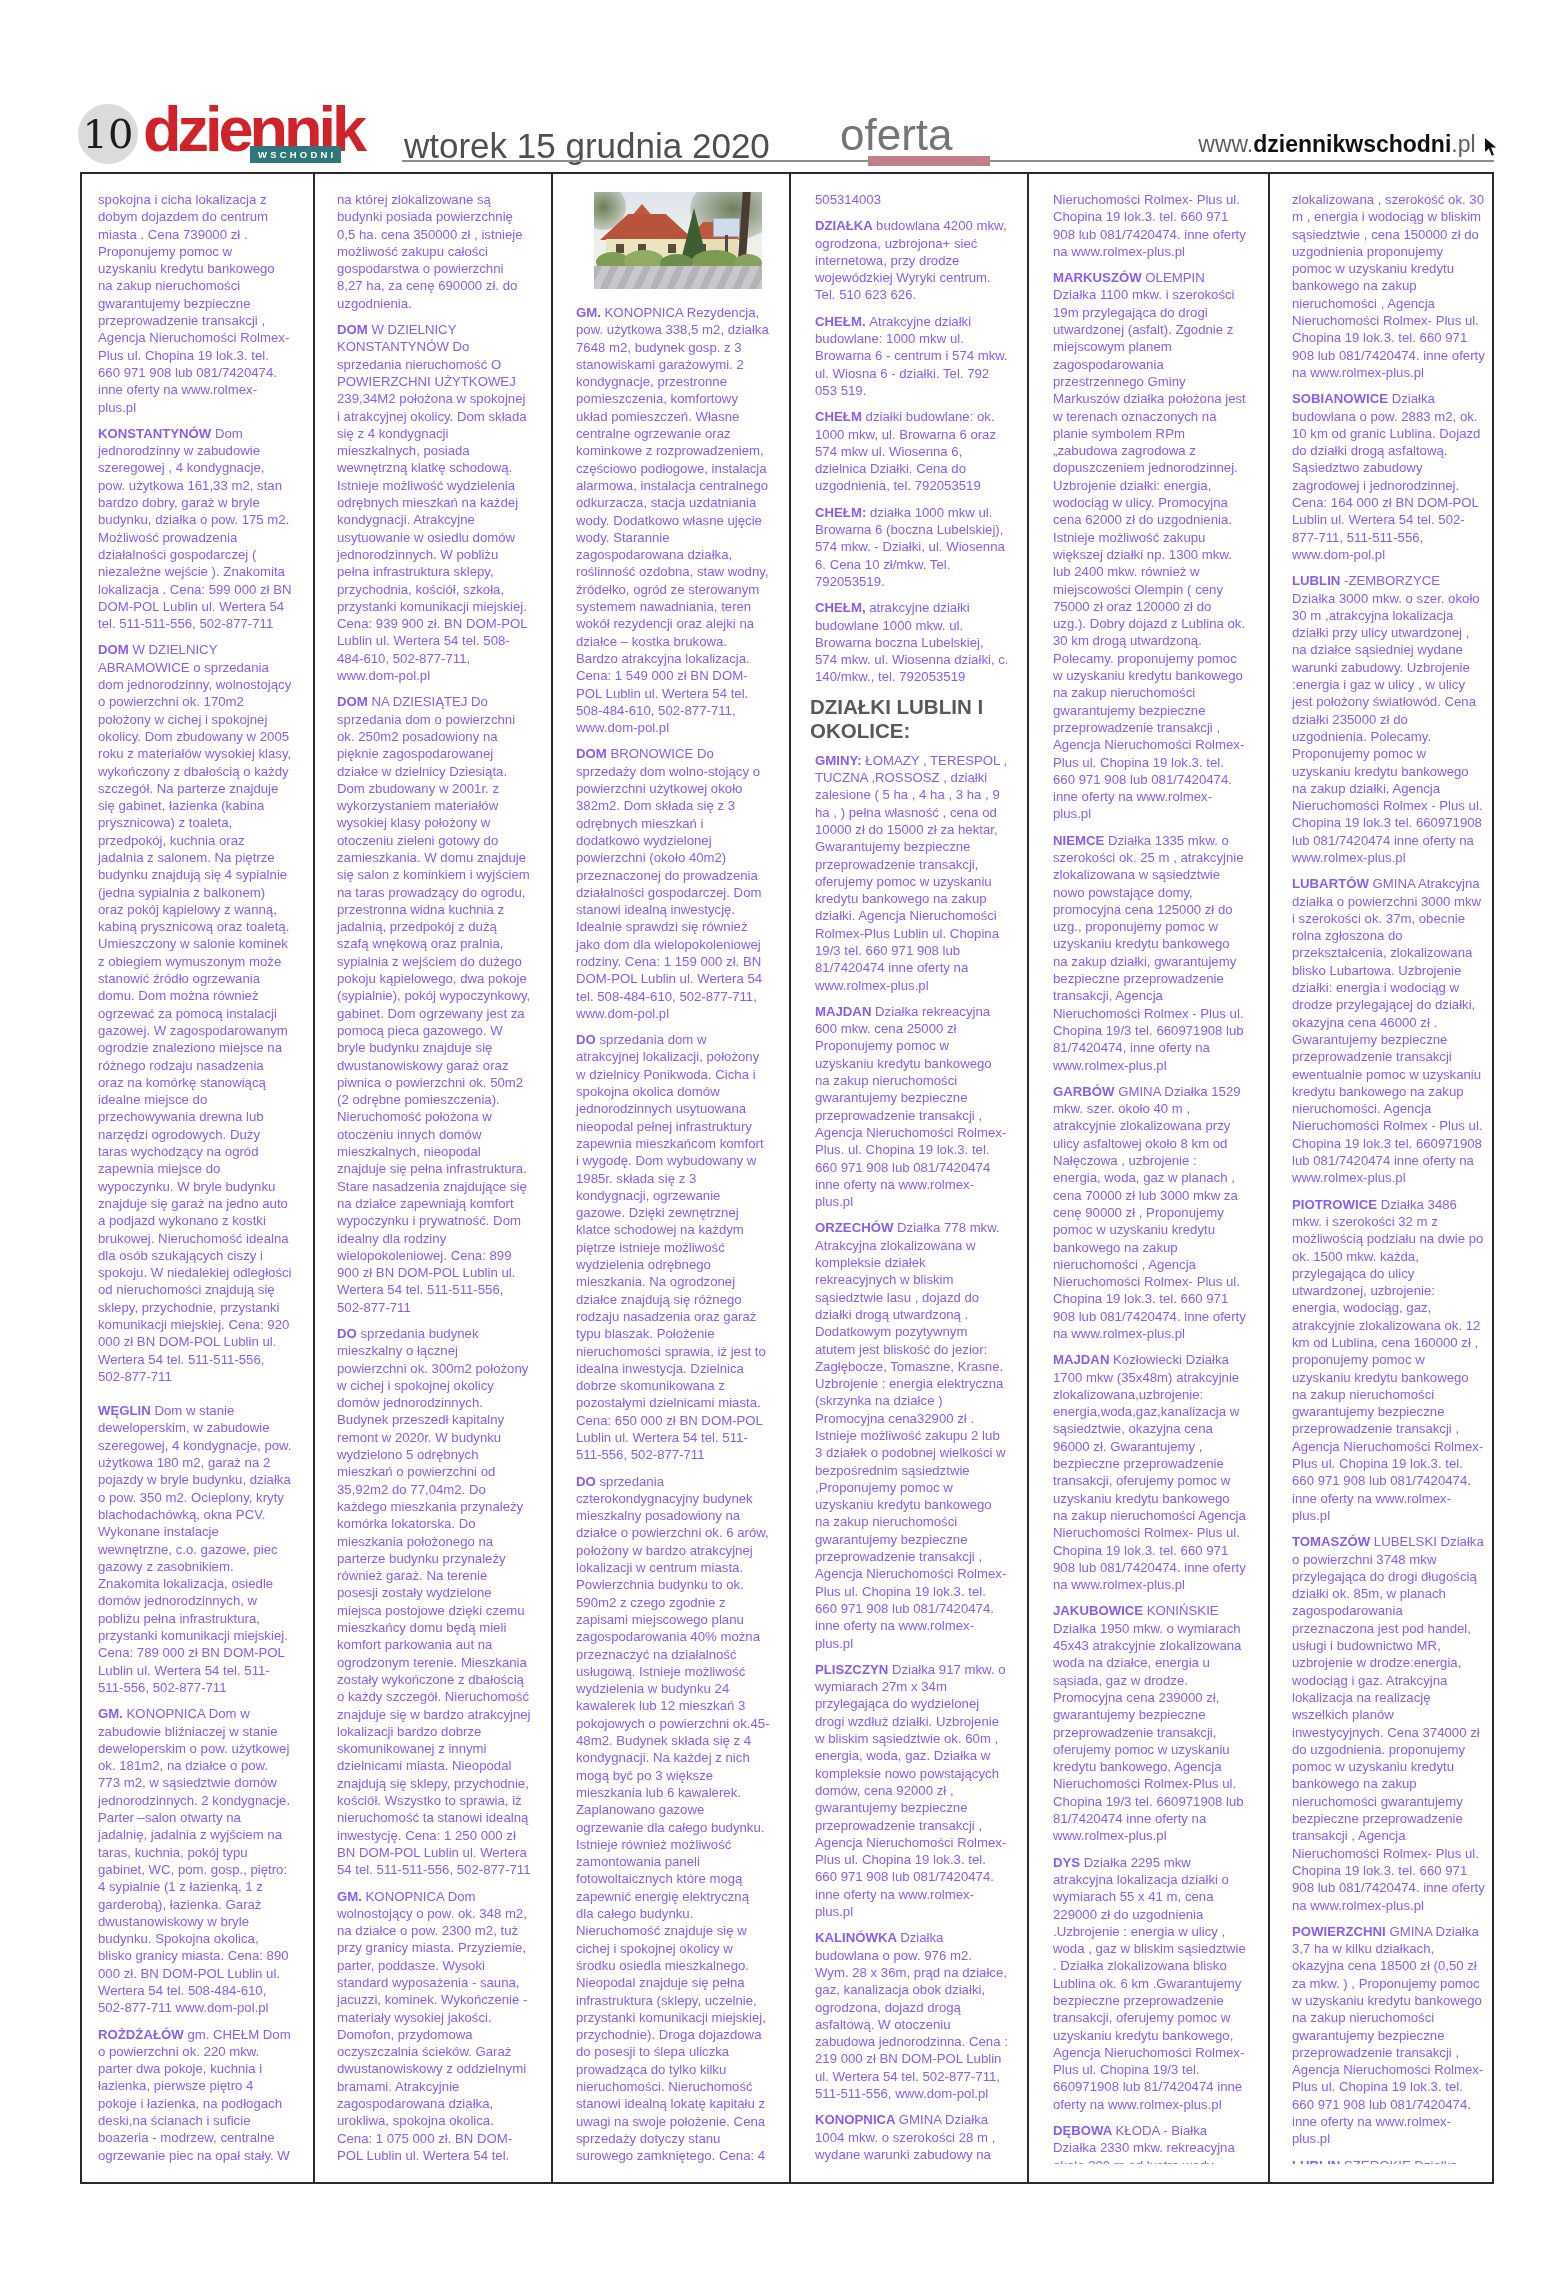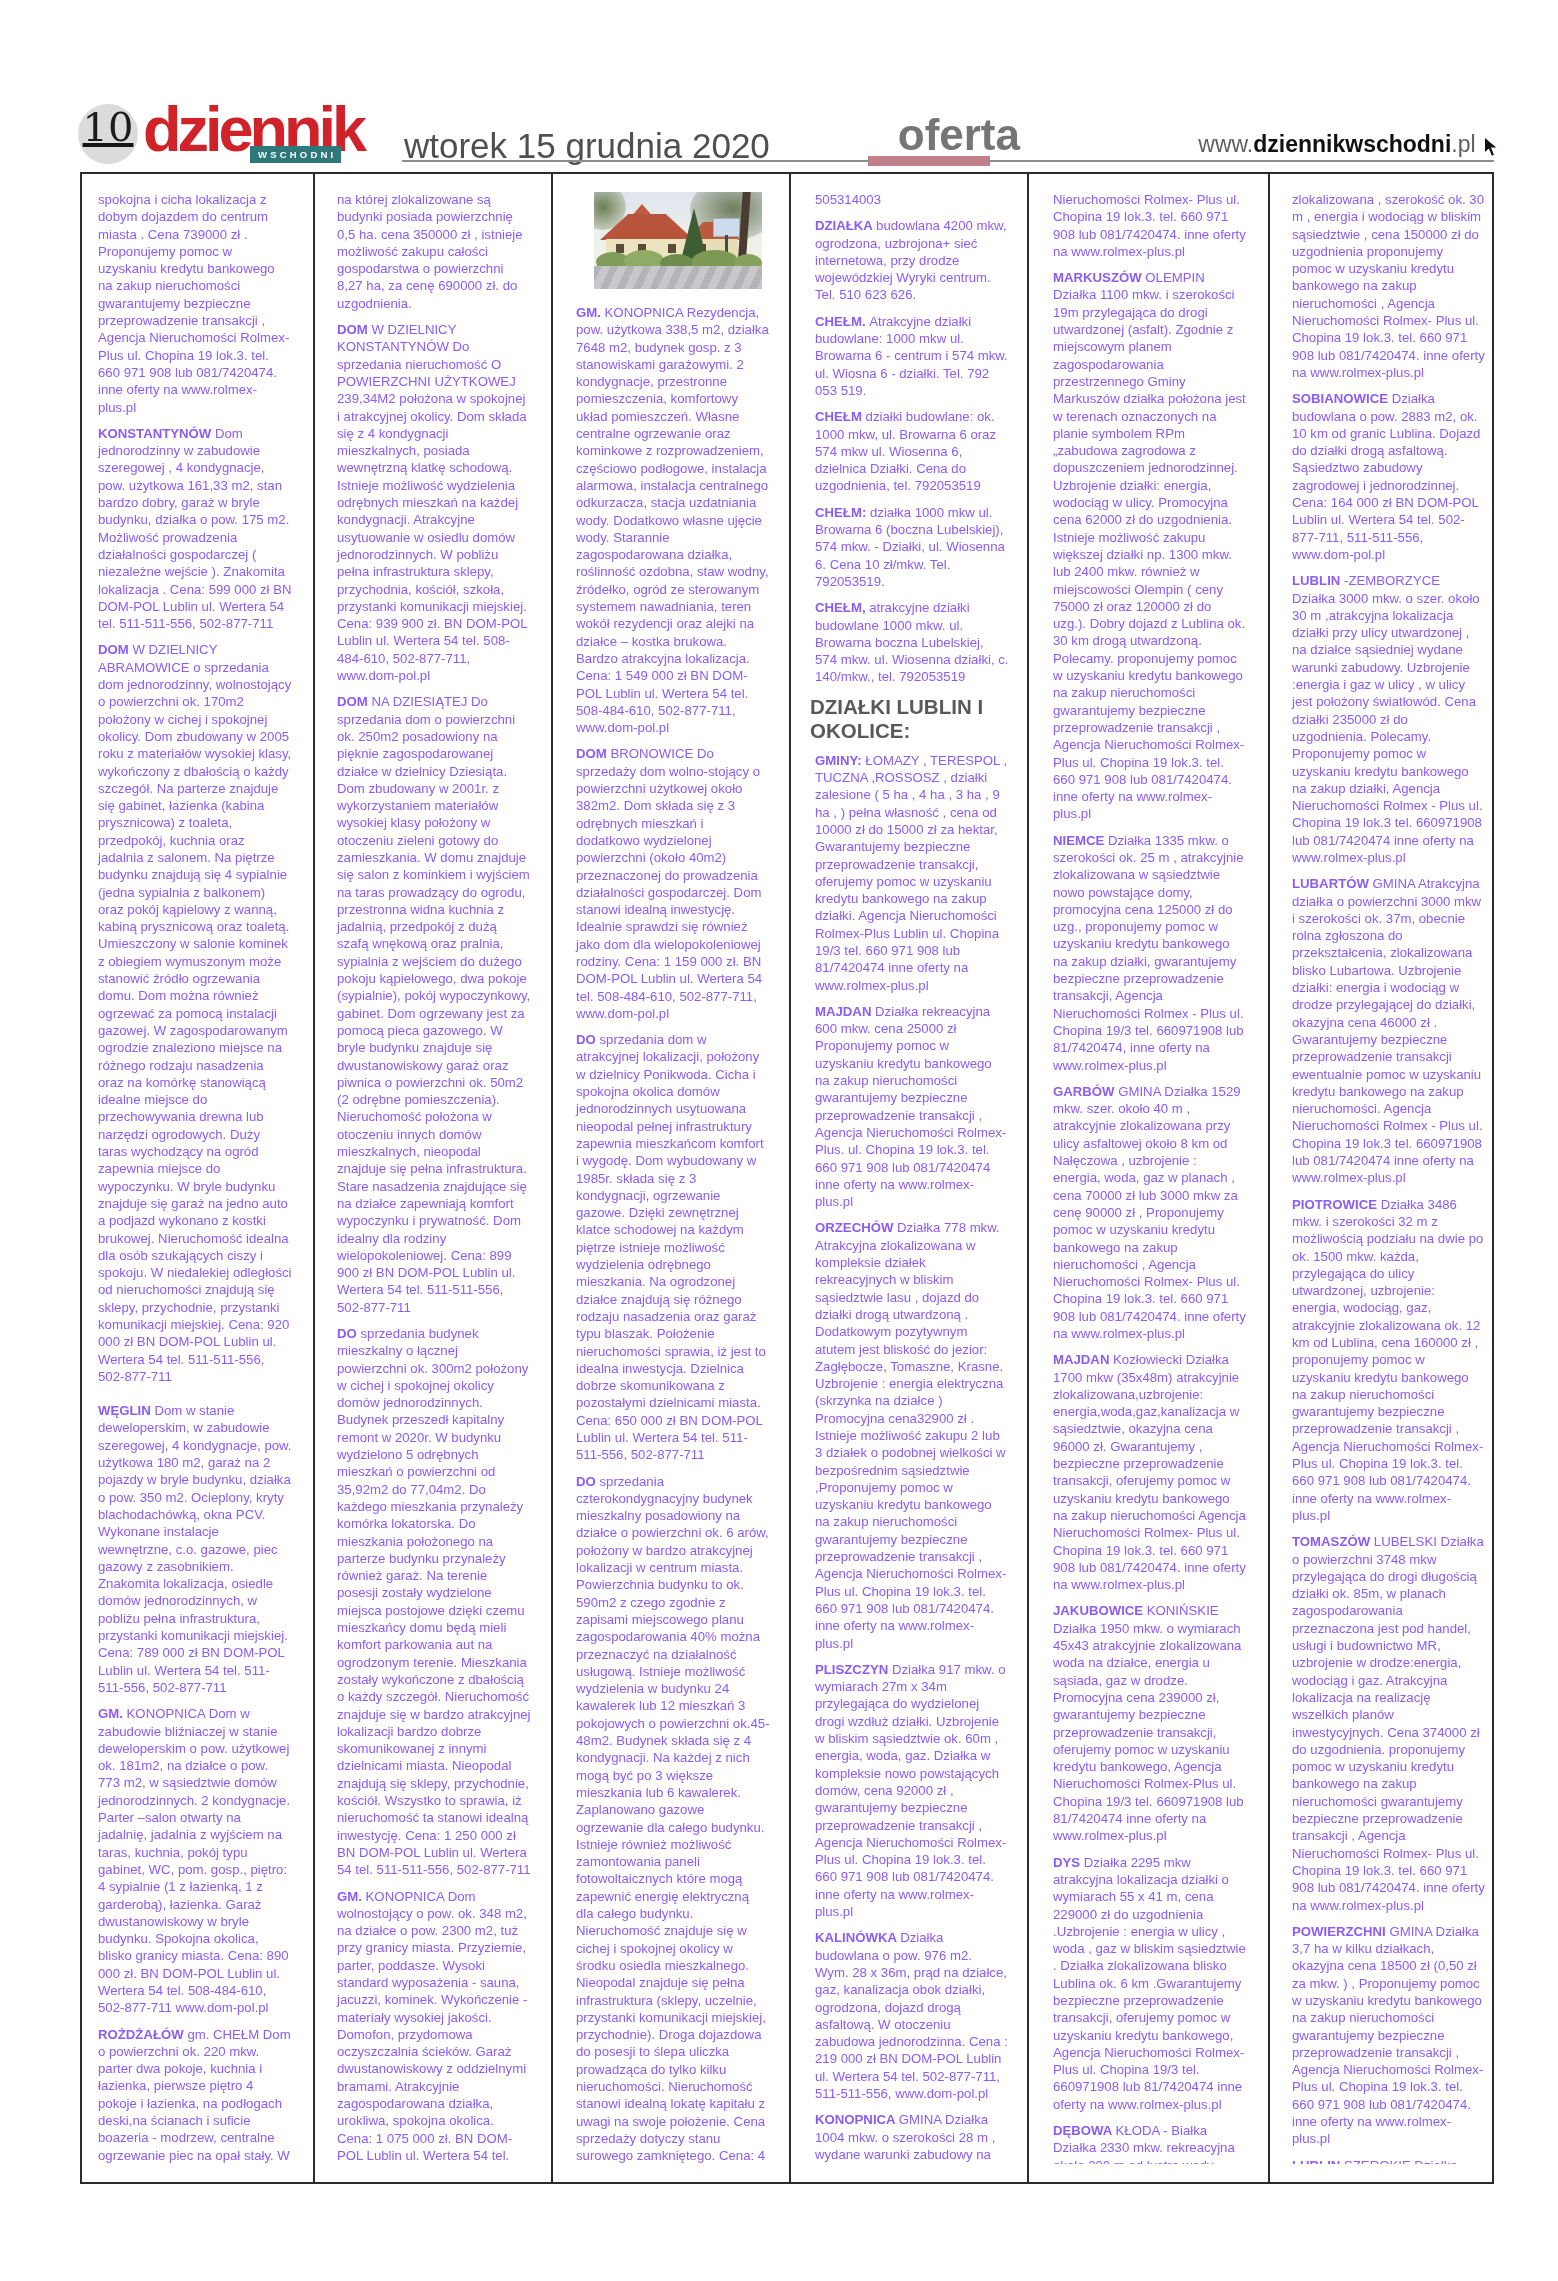--- a/index.html
+++ b/index.html
@@ -1,29 +1,29 @@
 <!DOCTYPE html>
 <html><head>
 <meta charset="utf-8">
 <style>
   html,body{margin:0;padding:0;background:#ffffff;}
   .page{position:relative;width:1558px;height:2281px;background:#fff;
         font-family:"Liberation Sans","DejaVu Sans",sans-serif;color:#161616;overflow:hidden;}
 
   
   .pagenum-circle{position:absolute;left:78px;top:104px;width:60px;height:60px;border-radius:50%;
-        background:#dbdbdb;display:flex;align-items:flex-start;justify-content:center;text-decoration:underline;}
+        background:#dbdbdb;display:flex;align-items:center;justify-content:center;}
   .pagenum-circle span{font-family:"DejaVu Serif","Liberation Serif",serif;font-size:40px;color:#1c1c1c;}
   .logo{position:absolute;left:143px;top:98px;line-height:1;}
   .logo-main{font-weight:bold;font-size:63px;letter-spacing:-4px;color:#cf2329;}
   .logo-badge{position:absolute;left:107px;top:48px;background:#2e787b;color:#fff;
         font-size:9.5px;font-weight:bold;letter-spacing:3.2px;padding:4px 5px 3px 8px;white-space:nowrap;}
   .issue-date{position:absolute;left:404px;top:126px;font-size:35px;color:#4f4f4f;}
   .header-rule{position:absolute;left:402px;top:160px;width:1092px;height:2px;background:#8d8d8d;}
-  .section-wrap{position:absolute;left:840px;top:110px;width:180px;text-align:right;font-weight:bold;}
+  .section-wrap{position:absolute;left:840px;top:110px;width:180px;text-align:left;}
   .section-title{font-size:44px;color:#757575;}
   .section-bar{position:absolute;left:28px;top:46px;width:122px;height:10px;background:#c07f8a;}
   .website{position:absolute;top:131px;right:58px;font-size:23px;color:#5f5f5f;white-space:nowrap;}
   .website .w2{color:#101010;font-weight:bold;}
   .cursor-icon{display:inline-block;vertical-align:-6px;margin-left:1px;}
 
   
   .adbox{position:absolute;left:80px;top:172px;width:1414px;height:2012px;
          border:2px solid #2b2b2b;box-sizing:border-box;}
   .vline{position:absolute;top:0;width:2px;height:100%;background:#2b2b2b;}

